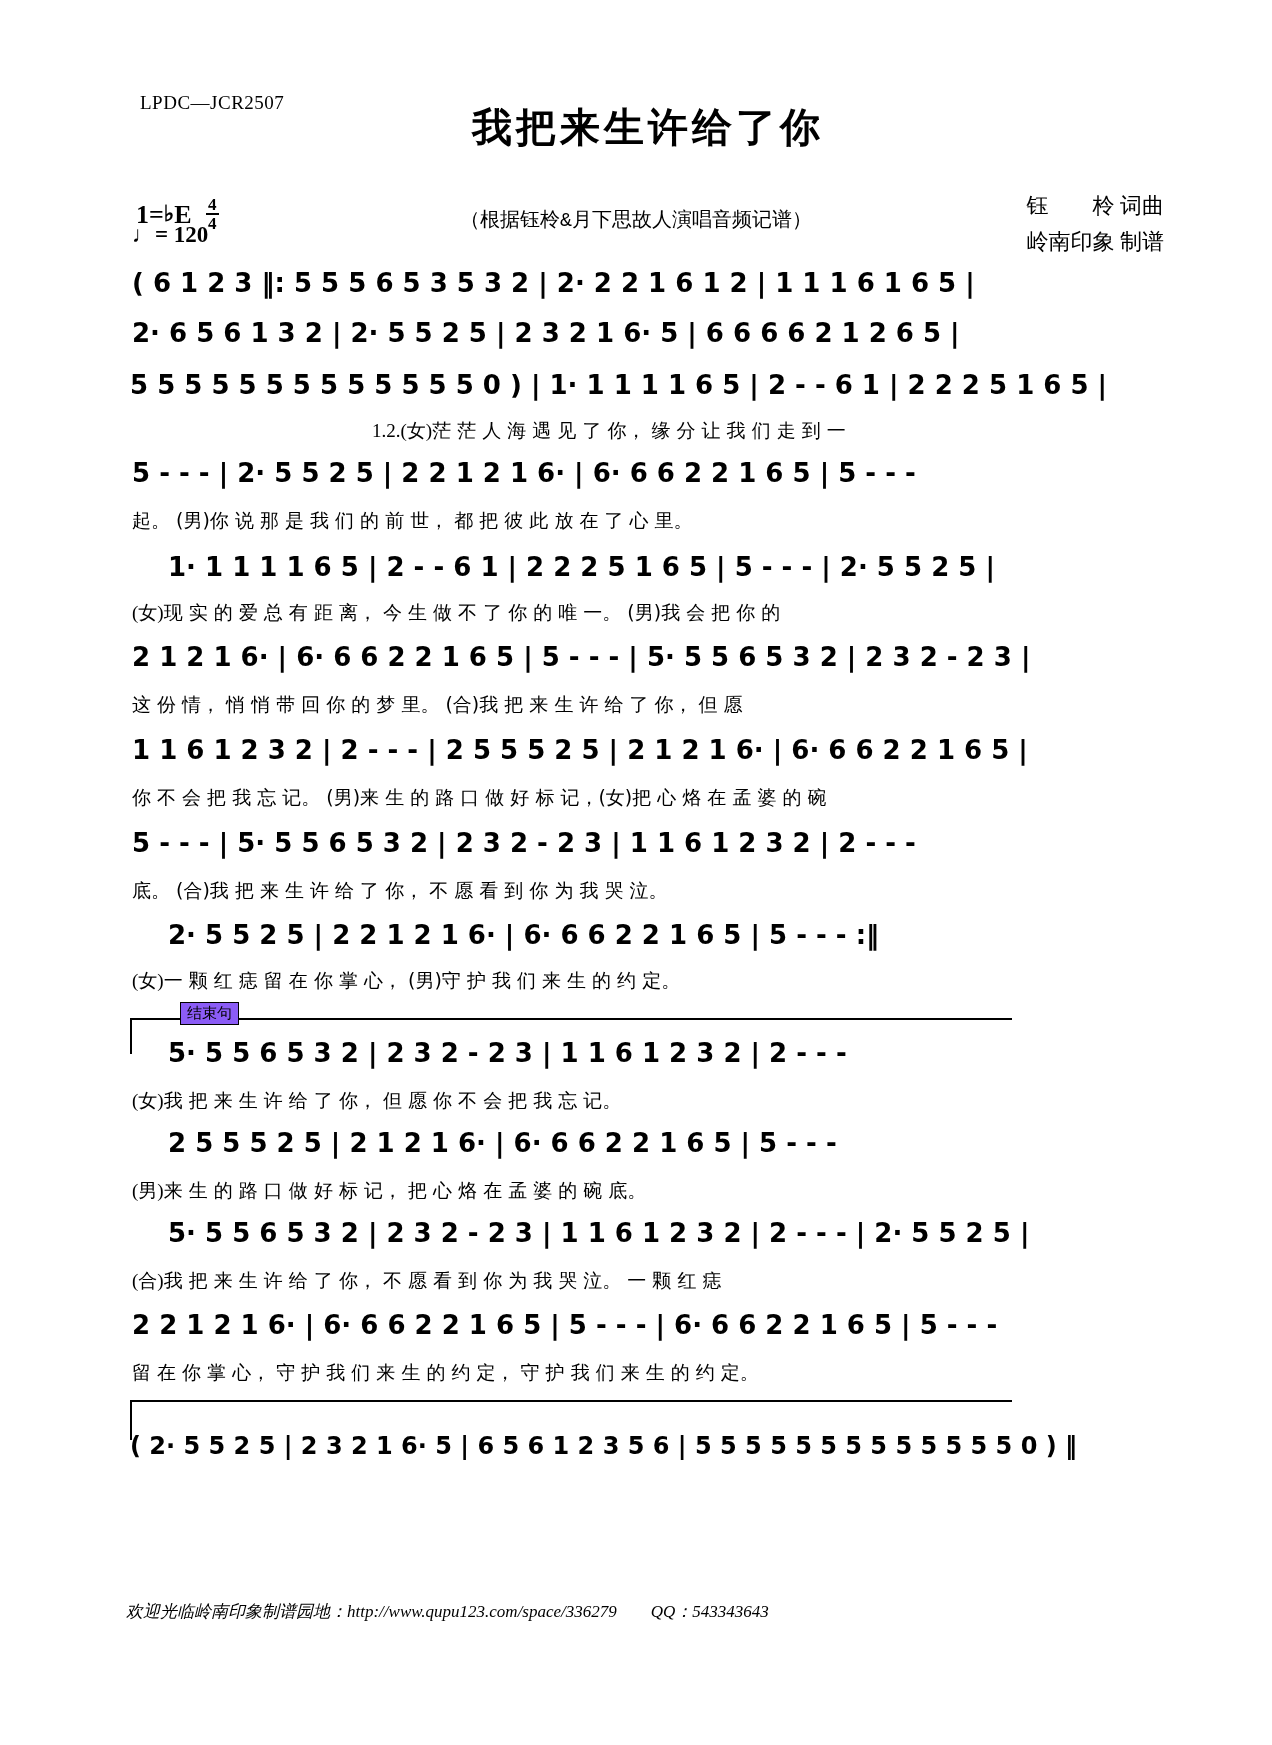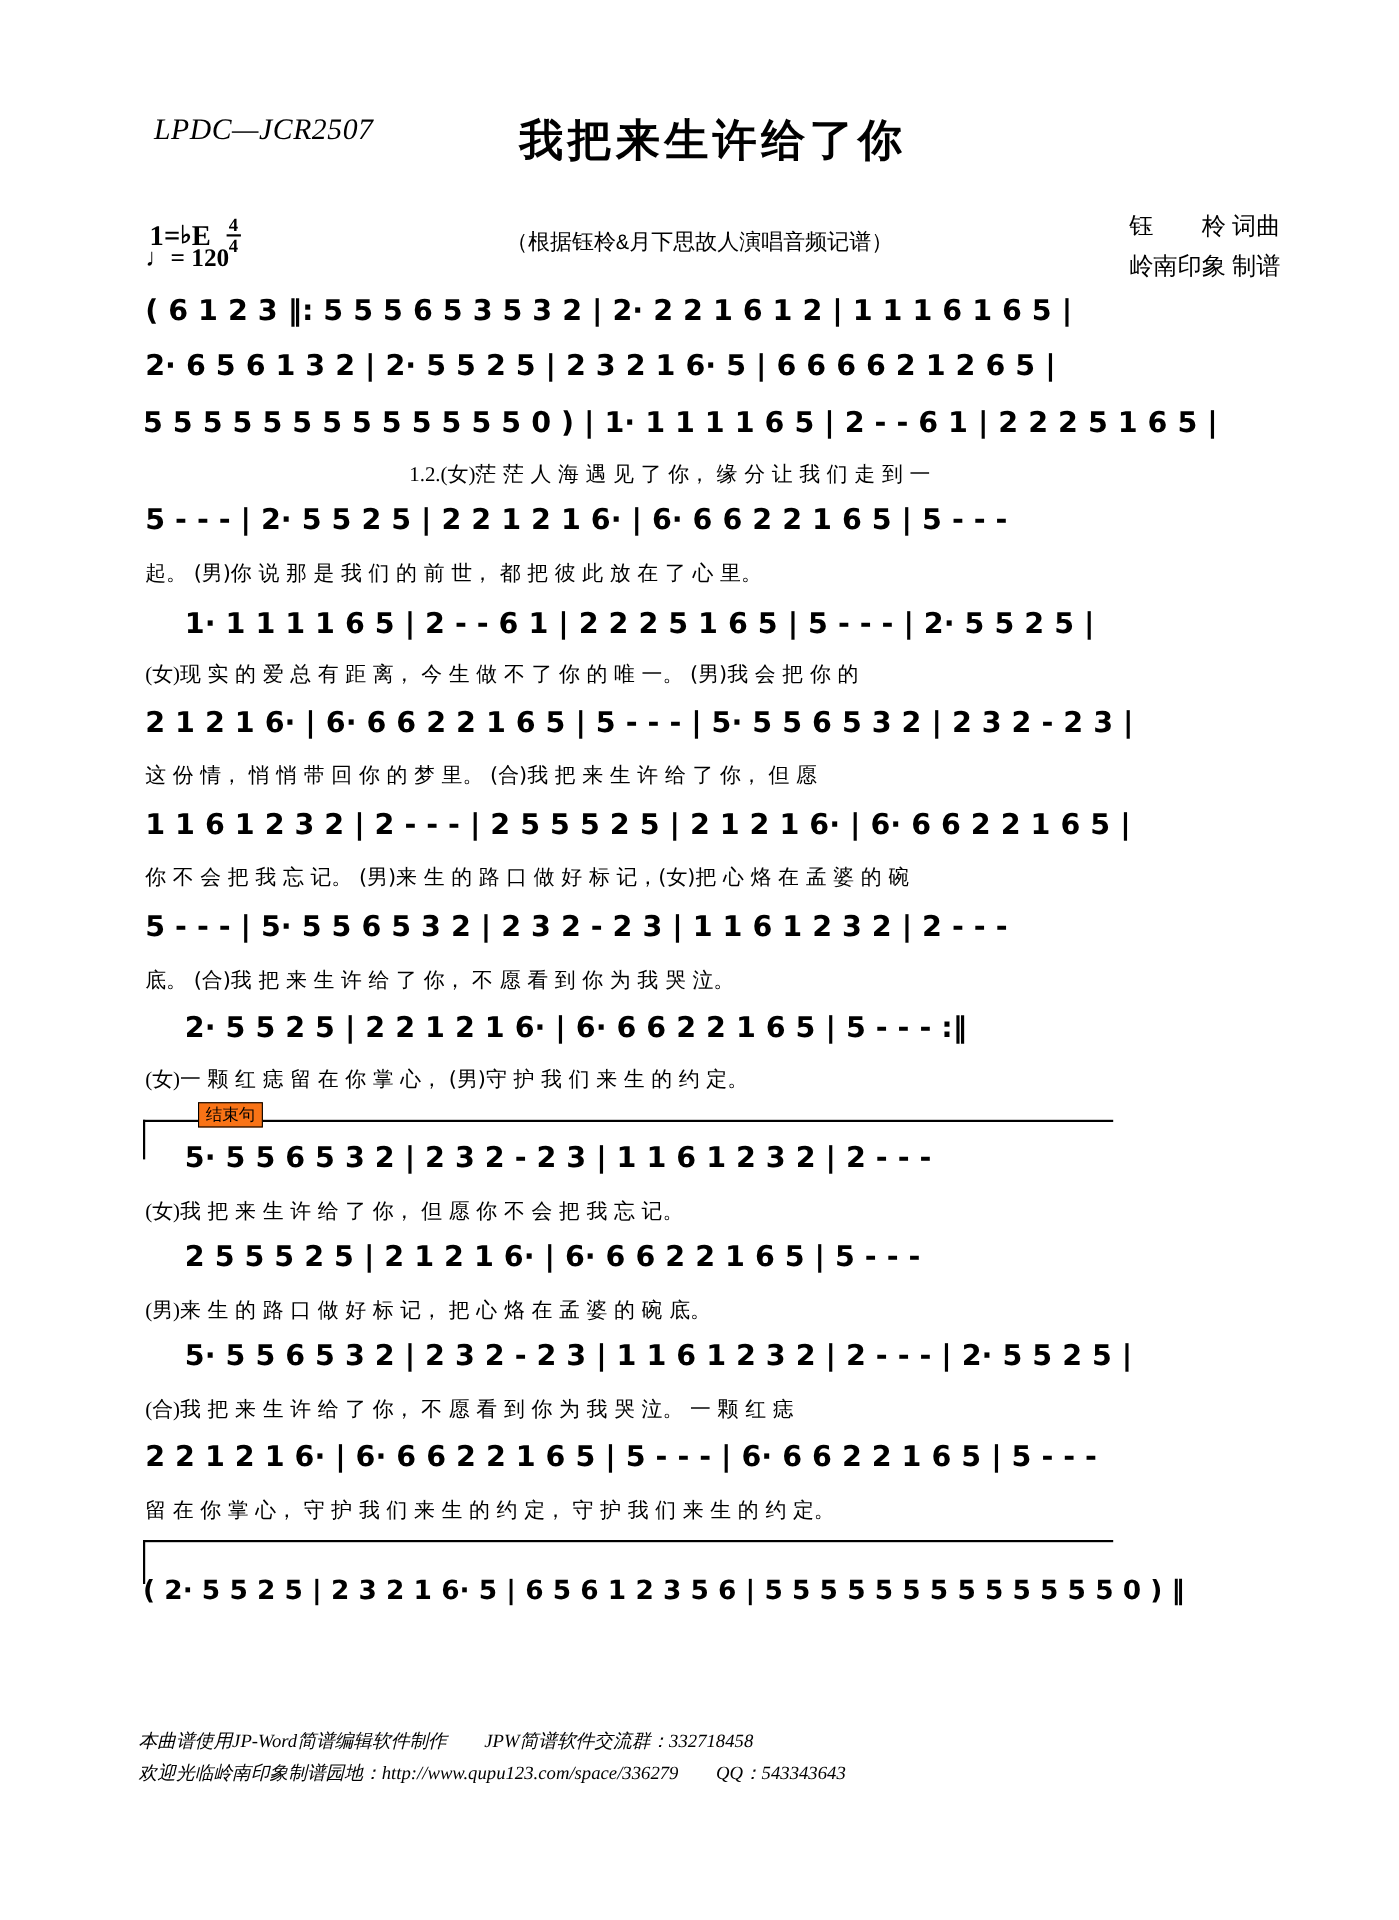--- a/index.html
+++ b/index.html
@@ -8,22 +8,22 @@
     background:#ffffff;
     font-family:"Liberation Serif", serif;
     color:#000;
     position:relative;
     overflow:hidden;
   }
   .sheet{position:relative;width:1272px;height:1745px;}
 
   
   .code{
-    position:absolute;left:140px;top:102px;
-    font-style:italic;font-size:27px;letter-spacing:.5px;
+    position:absolute;left:140px;top:92px;
+    font-size:19px;letter-spacing:.5px;
   }
   .title{
     position:absolute;left:12px;top:100px;width:1272px;text-align:center;
     font-size:40px;font-weight:bold;letter-spacing:4px;
     font-family:"DejaVu Sans", sans-serif;
   }
   .keyblock{
     position:absolute;left:136px;top:160px;
     font-size:26px;font-weight:bold;margin-top:36px;
   }
@@ -55,21 +55,21 @@
     letter-spacing:0px;
   }
   .lyr{
     position:absolute;left:0;width:1272px;
     font-family:"DejaVu Sans", sans-serif;
     font-size:19px;white-space:nowrap;
   }
   .ital{font-family:"Liberation Serif",serif;}
   .endlabel{
     position:absolute;font-size:15px;font-family:"DejaVu Sans",sans-serif;
-    border:1px solid #000;padding:1px 6px;background:#f97316;
+    border:1px solid #000;padding:1px 6px;background:#8b5cf6;
   }
 
   
   .footer{
     position:absolute;left:126px;bottom:118px;font-size:17px;font-style:italic;line-height:1.7;
   }
   .footer .gap{display:inline-block;width:34px;}
 
   .bracketL{position:absolute;border-left:2px solid #000;border-top:2px solid #000;}
 </style>
@@ -160,20 +160,17 @@
   <div class="lyr" style="top:1360px;left:132px;">
     <span>留 在 你 掌 心，    守 护 我 们 来 生 的 约  定，     守 护 我 们 来 生 的 约   定。</span>
   </div>
 
   <div class="bracketL" style="left:130px;top:1400px;width:880px;height:38px;"></div>
 
   <div class="mline" style="top:1432px;left:130px;font-size:24px;">( 2· 5 5  2 5 | 2 3 2 1 6· 5 | 6 5 6 1 2 3 5 6 | 5 5 5 5  5 5 5 5  5 5 5 5  5 0 ) ‖</div>
 
   <div class="footer">
     <div>
-      <span>本曲谱使用JP-Word简谱编辑软件制作</span><span class="gap"></span><span>JPW简谱软件交流群：332718458</span>
-    </div>
-    <div>
       <span>欢迎光临岭南印象制谱园地：http://www.qupu123.com/space/336279</span><span class="gap"></span><span>QQ：543343643</span>
     </div>
   </div>
 
 </div>
 
 </body></html>

